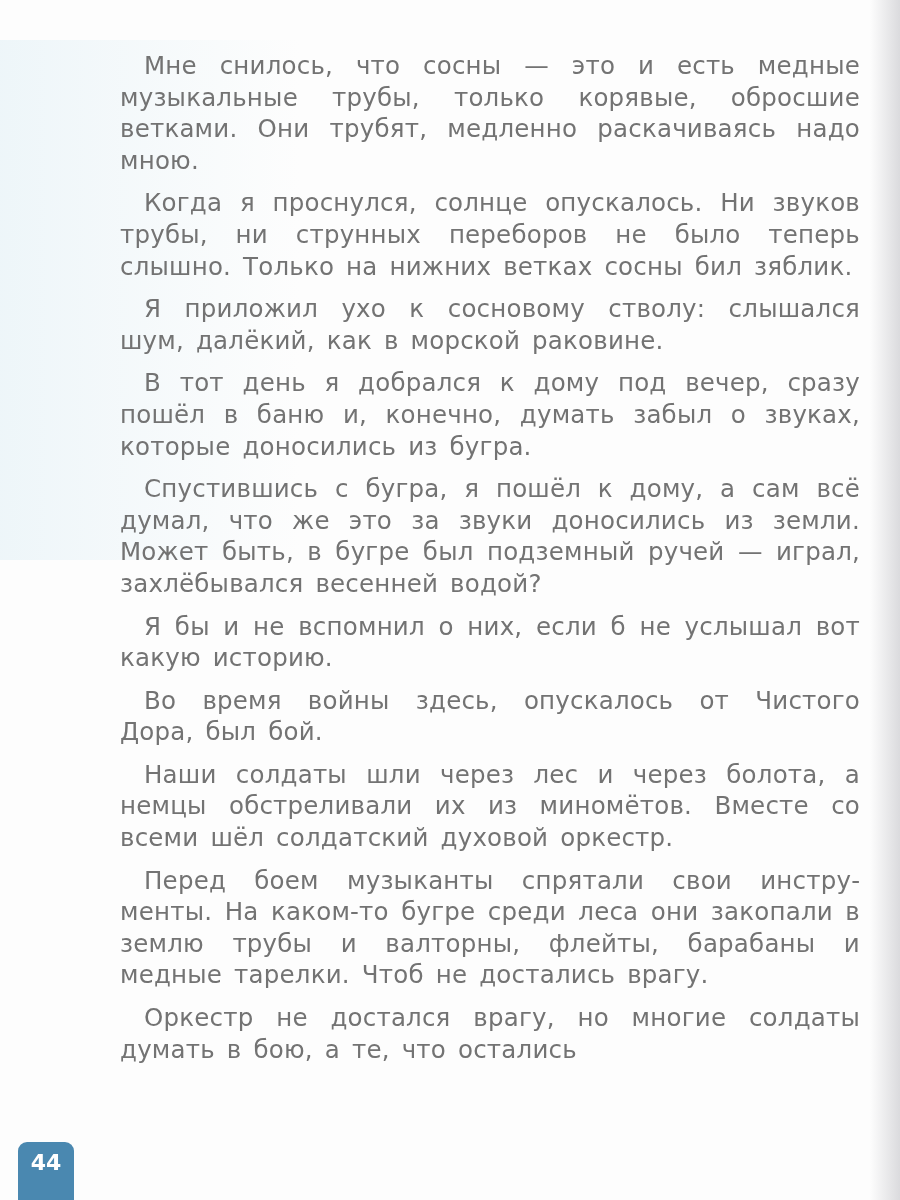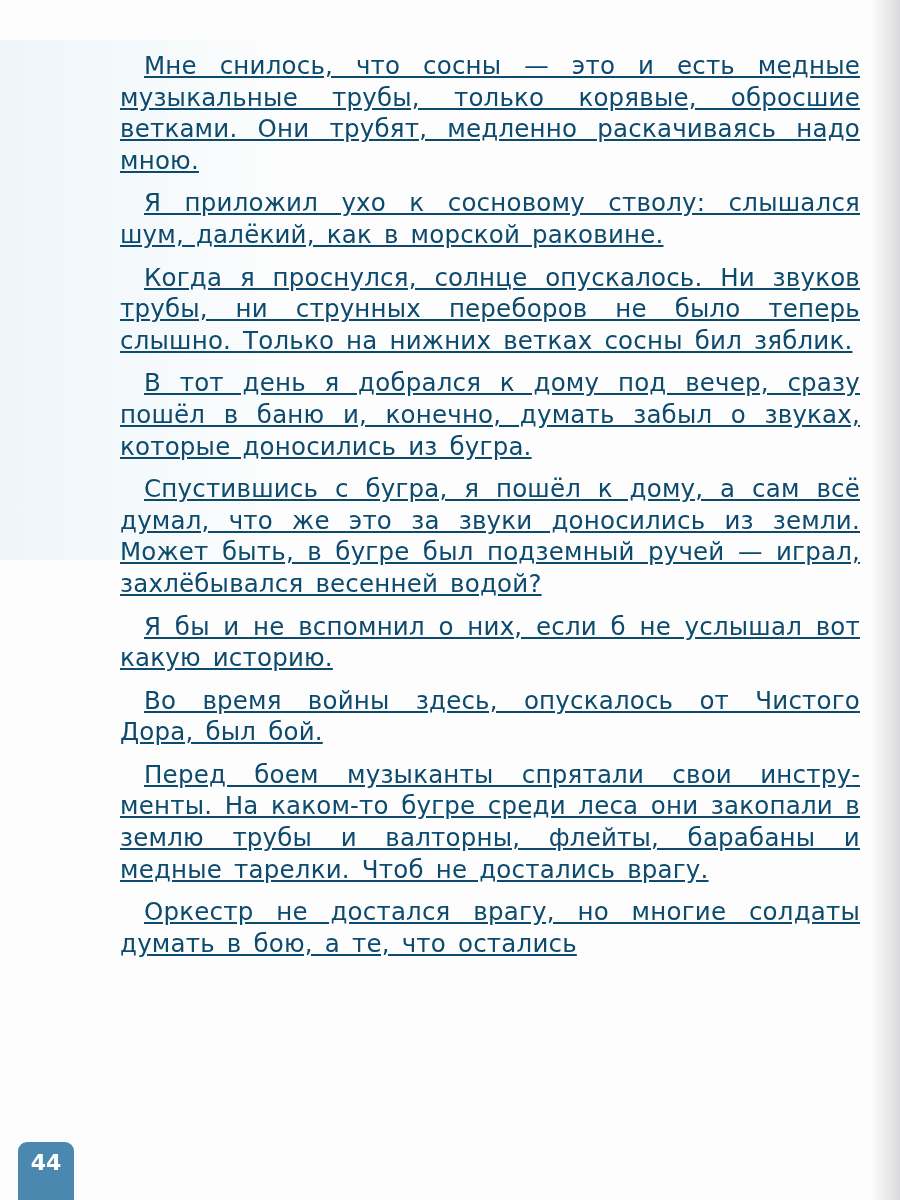--- a/index.html
+++ b/index.html
@@ -13,24 +13,23 @@
     background: linear-gradient(90deg, rgba(225,240,246,0.55), rgba(240,248,250,0));
     pointer-events: none;
   }
   .right-shadow {
     position: absolute; right: 0; top: 0; width: 30px; height: 1200px;
     background: linear-gradient(90deg, rgba(255,255,255,0), rgba(215,215,218,0.9));
     pointer-events: none;
   }
   .text-block {
     position: absolute; left: 120px; top: 50px; width: 740px;
-    color: #0c4a6e;
+    color: #737373;
     font-size: 24.5px; line-height: 31.6px;
     letter-spacing: 0.2px;
-    text-decoration: underline;
   }
   .para {
     margin: 0 0 11px 0;
     text-align: justify;
     text-indent: 24px;
     hyphens: manual;
     word-spacing: 4px;
   }
   .page-tab {
     position: absolute; left: 18px; top: 1142px; width: 56px; height: 70px;
@@ -42,25 +41,26 @@
   }
 </style>
 </head>
 <body>
 
 <div class="page-tint"></div>
 <div class="right-shadow"></div>
 
 <div class="text-block">
   <p class="para">Мне снилось, что сосны — это и есть мед­ные музыкальные трубы, только корявые, об­росшие ветками. Они трубят, медленно раска­чиваясь надо мною.</p>
+  <p class="para">Когда я проснулся, солнце опускалось. Ни зву­ков трубы, ни струнных переборов не было теперь слышно. Только на нижних ветках со­сны бил зяблик.</p>
   <p class="para">Я приложил ухо к сосновому стволу: слышал­ся шум, далёкий, как в морской раковине.</p>
-  <p class="para">Когда я проснулся, солнце опускалось. Ни зву­ков трубы, ни струнных переборов не было теперь слышно. Только на нижних ветках со­сны бил зяблик.</p>
   <p class="para">В тот день я добрался к дому под вечер, сразу пошёл в баню и, конечно, думать забыл о звуках, которые доносились из бугра.</p>
   <p class="para">Спустившись с бугра, я пошёл к дому, а сам всё думал, что же это за звуки доносились из земли. Может быть, в бугре был подземный ручей — играл, захлёбывался весенней водой?</p>
   <p class="para">Я бы и не вспомнил о них, если б не услы­шал вот какую историю.</p>
   <p class="para">Во время войны здесь, опускалось от Чисто­го Дора, был бой.</p>
+  <p class="para">Наши солдаты шли через лес и через болота, а немцы обстреливали их из миномётов. Вме­сте со всеми шёл солдатский духовой оркестр.</p>
   <p class="para">Перед боем музыканты спрятали свои инстру­менты. На каком-то бугре среди леса они за­копали в землю трубы и валторны, флейты, барабаны и медные тарелки. Чтоб не доста­лись врагу.</p>
   <p class="para">Оркестр не достался врагу, но многие сол­даты думать в бою, а те, что остались</p>
 </div>
 
 <div class="page-tab">
   <span>44</span>
 </div>
 
 </body></html>

